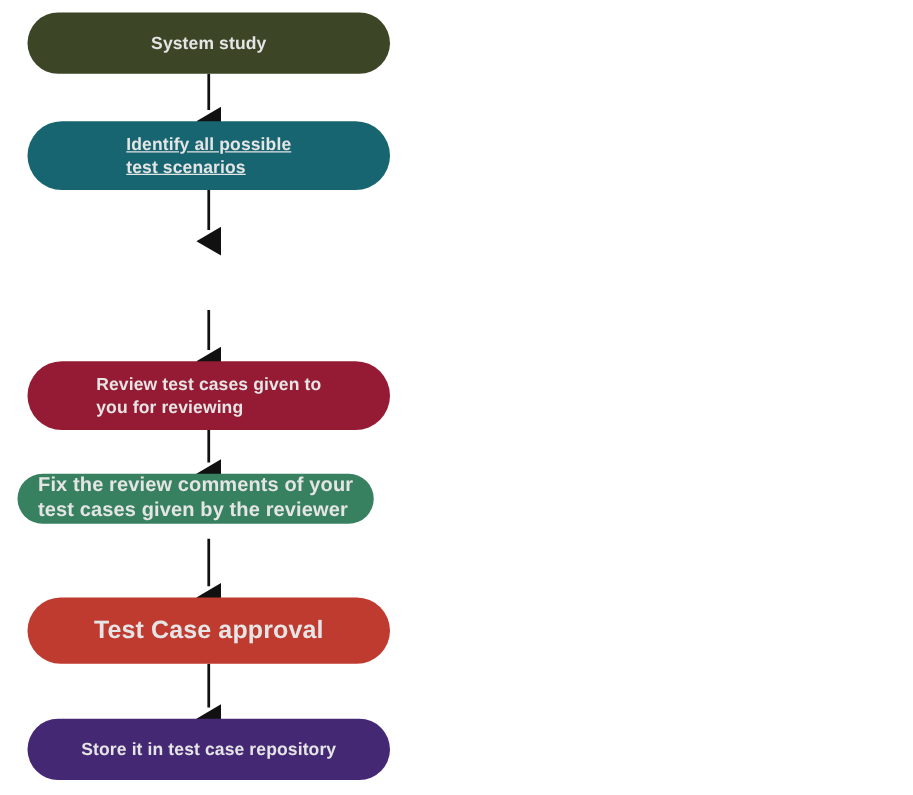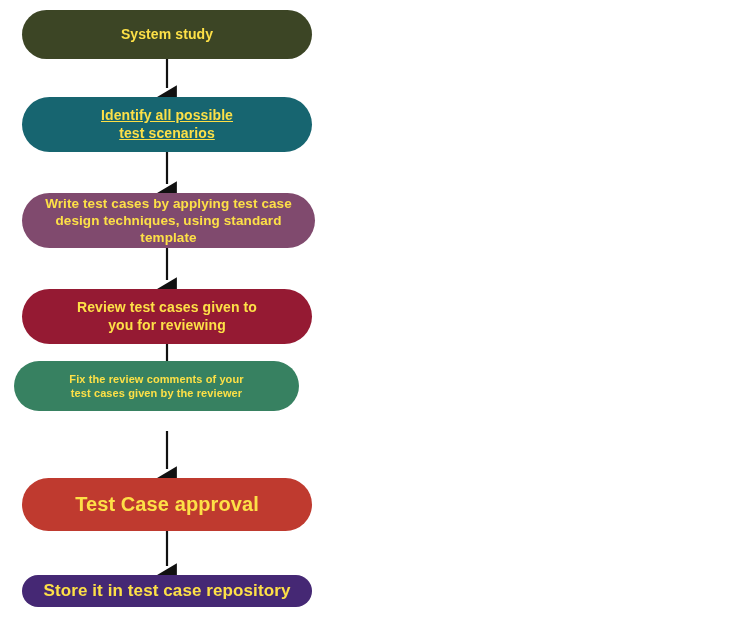--- a/index.html
+++ b/index.html
@@ -22,44 +22,43 @@
     height: 636px;
     background: #ffffff;
   }
 
   .node {
     position: absolute;
     box-sizing: border-box;
     display: flex;
     align-items: center;
     justify-content: center;
-    text-align: center;
     border-radius: 999px;
-    color: #fde047;
+    color: #e5e5e5;
     font-family: "Liberation Sans", sans-serif;
     font-weight: bold;
     line-height: 1.28;
     letter-spacing: 0.1px;
     padding: 0 14px;
     user-select: none;
   }
 
   .node-label {
     display: block;
     white-space: pre-line;
   }
 
   
   .node-1 { left: 22px;  top: 10px;  width: 290px; height: 49px;  font-size: 14px; }
   .node-2 { left: 22px;  top: 97px;  width: 290px; height: 55px;  font-size: 14px; text-decoration: underline; }
   .node-3 { left: 22px;  top: 193px; width: 293px; height: 55px;  font-size: 13.5px; }
   .node-4 { left: 22px;  top: 289px; width: 290px; height: 55px;  font-size: 14px; }
-  .node-5 { left: 14px;  top: 361px; width: 285px; height: 50px;  font-size: 11px; }
+  .node-5 { left: 14px;  top: 379px; width: 285px; height: 40px;  font-size: 16px; }
   .node-6 { left: 22px;  top: 478px; width: 290px; height: 53px;  font-size: 20px; }
-  .node-7 { left: 22px;  top: 575px; width: 290px; height: 32px;  font-size: 17px; }
+  .node-7 { left: 22px;  top: 575px; width: 290px; height: 49px;  font-size: 14px; }
 
   .connector {
     position: absolute;
     left: 0;
     top: 0;
     width: 730px;
     height: 636px;
     pointer-events: none;
   }
 </style>
@@ -87,24 +86,20 @@
 
   <div class="node node-1" style="background:#3c4525;">
     <span class="node-label">System study</span>
   </div>
 
   <div class="node node-2" style="background:#176570;">
     <span class="node-label">Identify all possible
 test scenarios</span>
   </div>
 
-  <div class="node node-3" style="background:#804a6e;">
-    <span class="node-label">Write test cases by applying test case
-design techniques, using standard template</span>
-  </div>
 
   <div class="node node-4" style="background:#951a33;">
     <span class="node-label">Review test cases given to
 you for reviewing</span>
   </div>
 
   <div class="node node-5" style="background:#378161;">
     <span class="node-label">Fix the review comments of your
 test cases given by the reviewer</span>
   </div>

